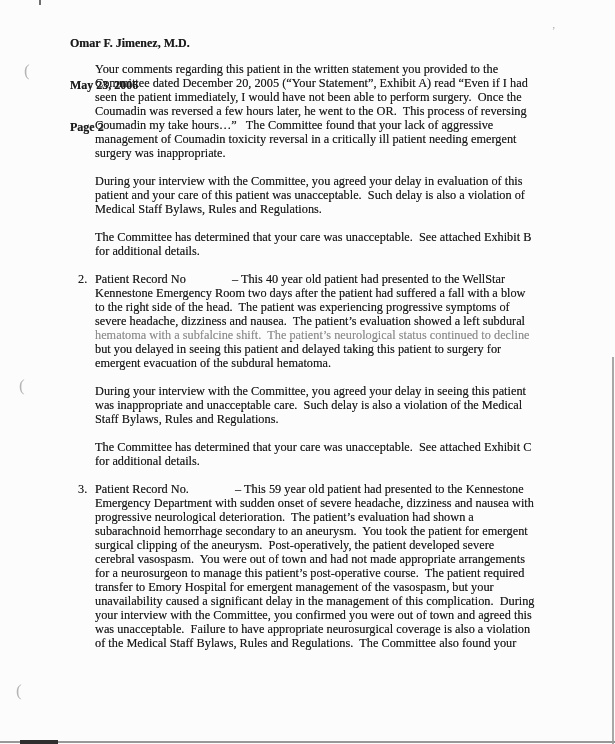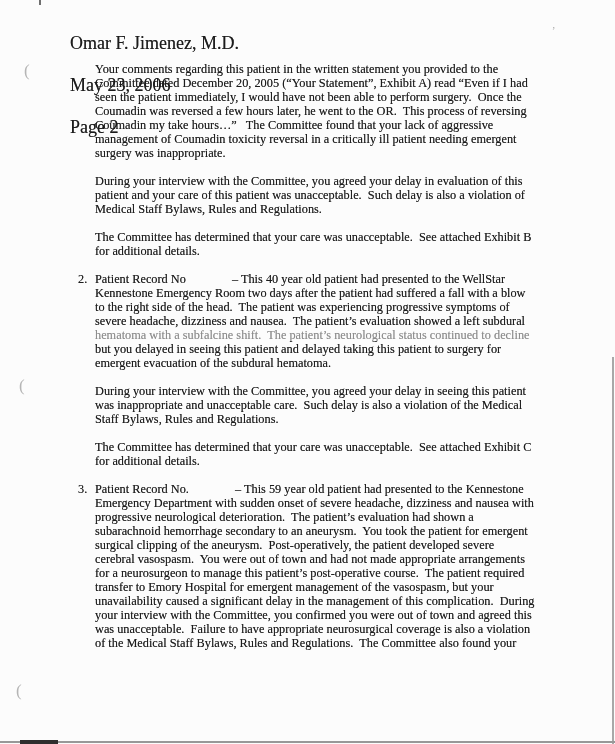--- a/index.html
+++ b/index.html
@@ -10,23 +10,24 @@
     background: #fcfcfc;
     overflow: hidden;
     font-family: "Liberation Serif", serif;
     color: #1c1c1c;
   }
   .scan-text { text-shadow: 0 0 0.4px rgba(10,10,10,0.55); }
   .header {
     position: absolute;
     left: 70px;
     top: 8px;
-    font-size: 18px;
+    font-size: 12px;
     line-height: 14px;
     white-space: pre;
+    font-weight: bold;
   }
   .body-block {
     position: absolute;
     left: 95px;
     top: 62px;
     width: 490px;
   }
   .para {
     margin: 0 0 14px 0;
     font-size: 12.3px;

